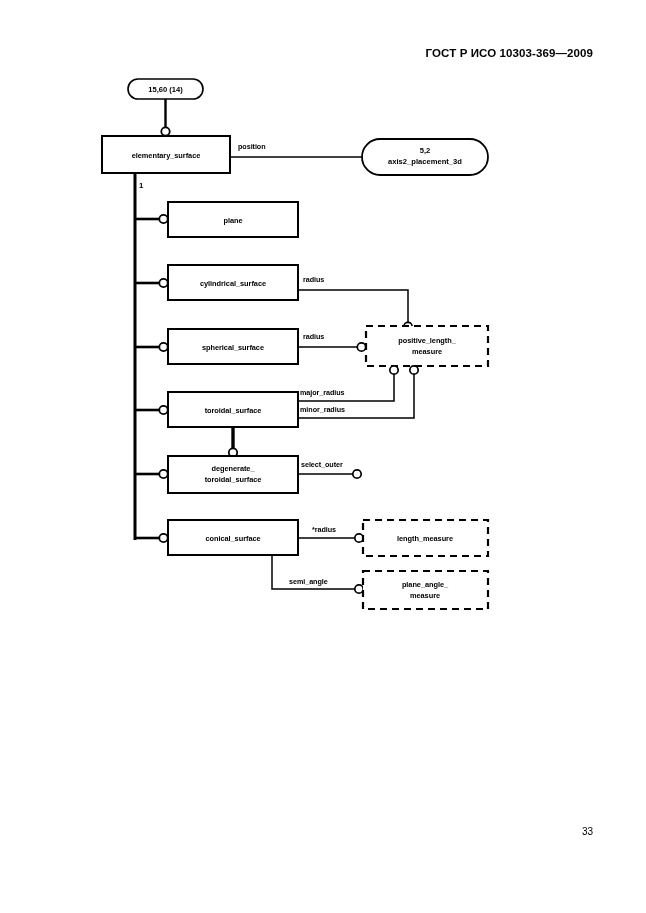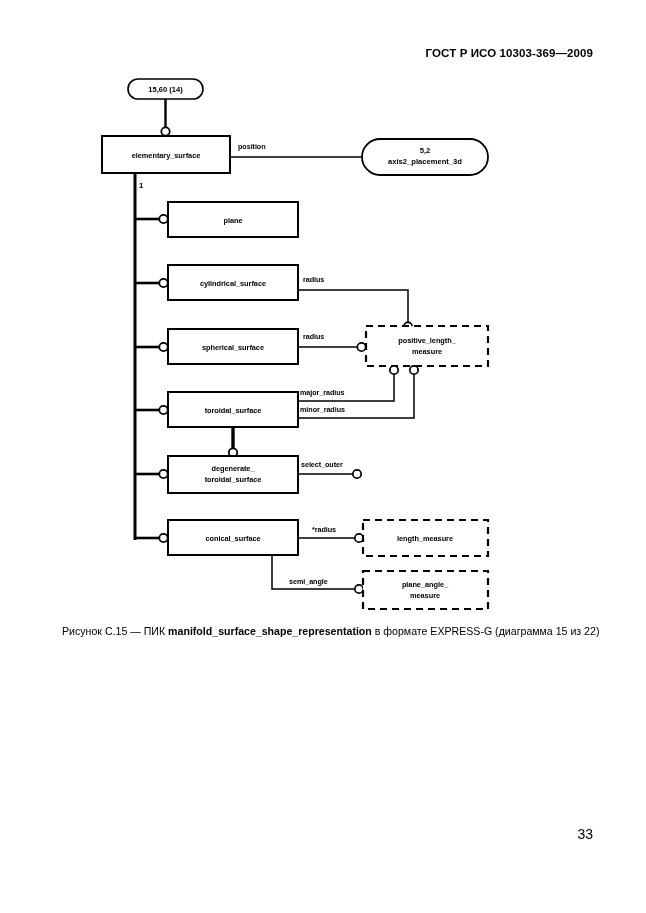--- a/index.html
+++ b/index.html
@@ -28,21 +28,21 @@
     top: 47px;
     font-size: 11.5px;
     font-weight: bold;
     letter-spacing: 0.1px;
     white-space: nowrap;
   }
   .page-number {
     position: absolute;
     right: 53px;
     top: 826px;
-    font-size: 14px;
+    font-size: 10px;
     font-weight: normal;
   }
   .caption {
     position: absolute;
     left: 62px;
     top: 624px;
     width: 530px;
     font-size: 10.6px;
     line-height: 14px;
     white-space: nowrap;
@@ -204,17 +204,16 @@
     </g>
 
     <g>
       <rect x="363" y="571" width="125" height="38" fill="#ffffff" stroke="#000" stroke-width="2.2" stroke-dasharray="7,5"></rect>
       <text class="box-label" x="425" y="587">plane_angle_</text>
       <text class="box-label" x="425" y="598">measure</text>
     </g>
 
   </svg>
 
-  <div class="caption"><span>Рисунок С.15 — ПИК </span><b>manifold_surface_shape_representation</b><span> в формате EXPRESS-G (диаграмма 15 из 22)</span></div>
 
   <div class="page-number">33</div>
 
 </div>
 
 </body></html>

